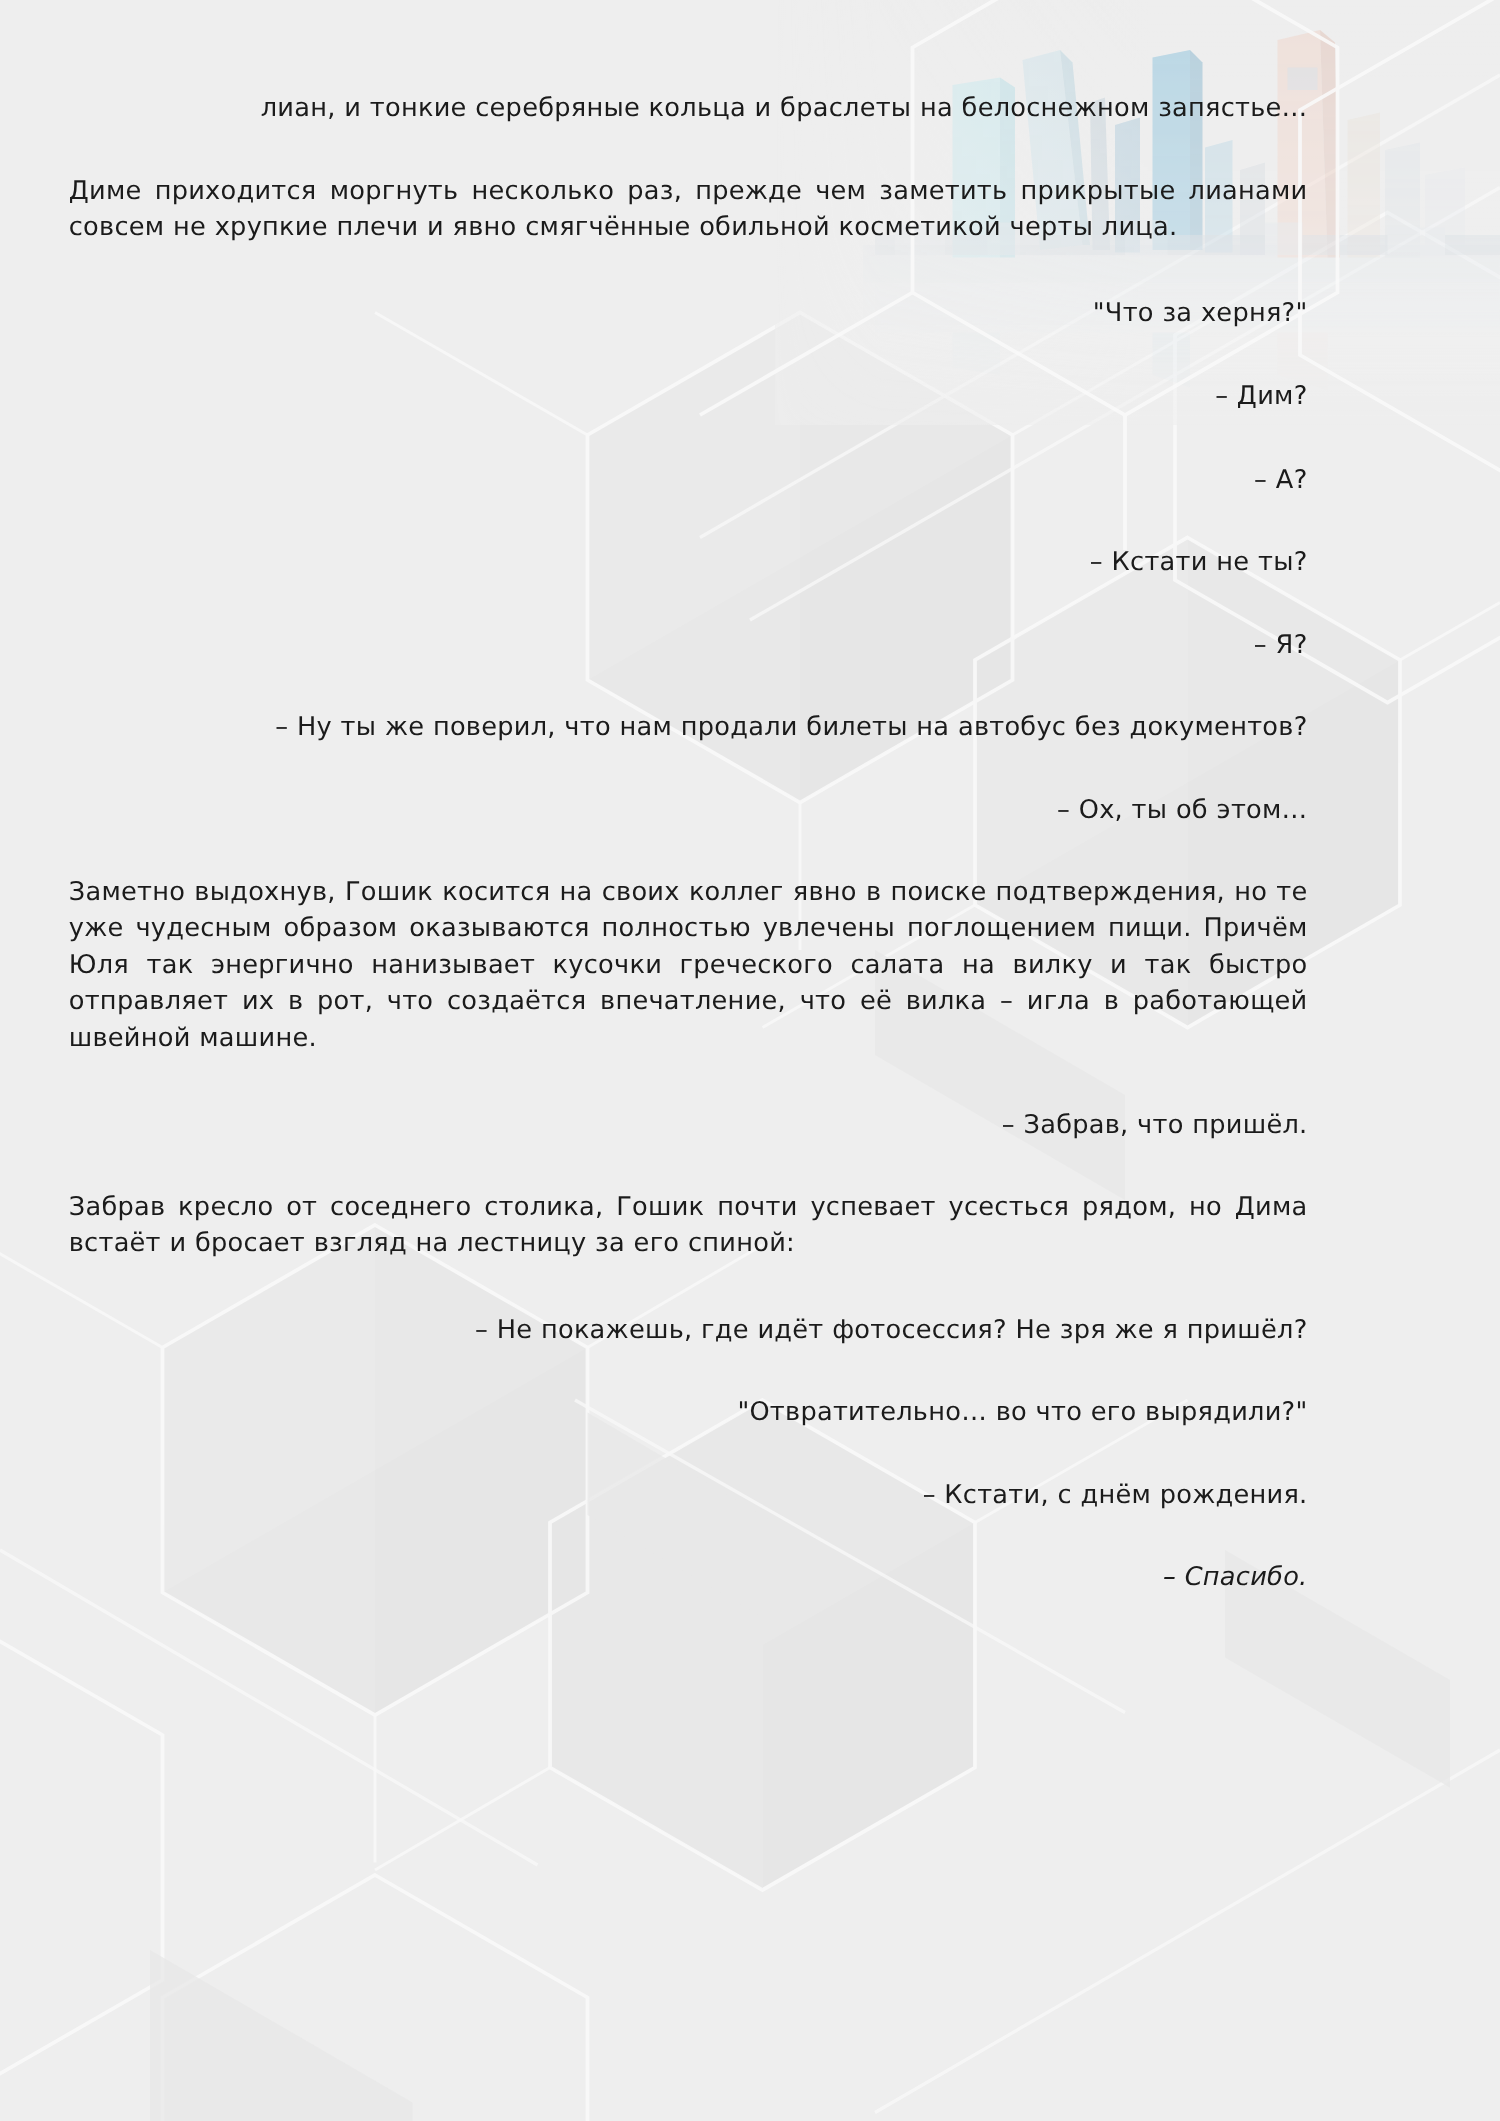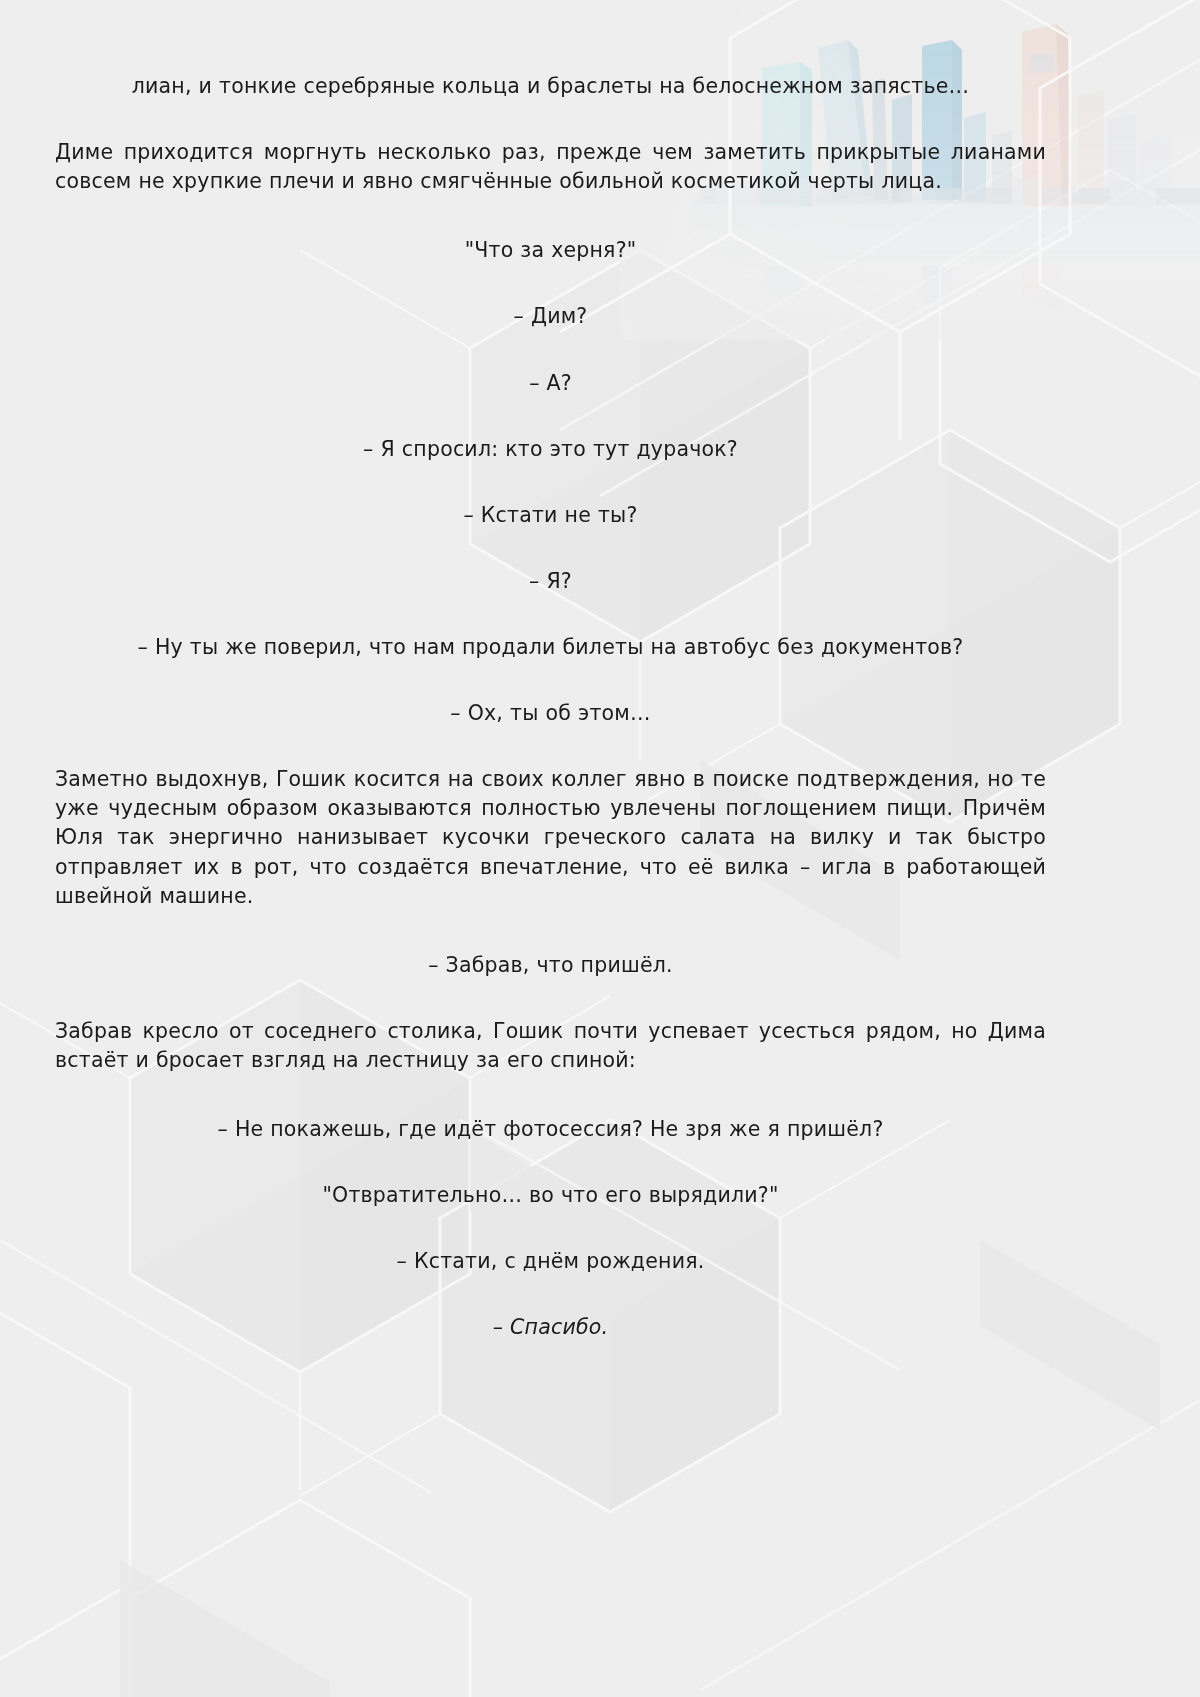--- a/index.html
+++ b/index.html
@@ -48,21 +48,21 @@
     letter-spacing: 0.01em;
     word-spacing: 0.01em;
   }
   .para:last-child { margin-bottom: 0; font-style: italic; }
 
   .para.justify {
     text-align: justify;
     text-justify: inter-word;
   }
   .para.left {
-    text-align: center;
+    text-align: right;
   }
   
   .para.block-gap { margin-bottom: 40px; }
 </style>
 </head>
 <body>
 
 <svg id="bg-layer" viewBox="0 0 1200 1697" xmlns="http://www.w3.org/2000/svg" aria-hidden="true">
   <defs>
     <linearGradient id="skyFade" x1="0" y1="0" x2="0" y2="1">
@@ -207,21 +207,20 @@
 </svg>
 
 <div id="page">
   <article id="article">
 
     <p class="para left">лиан, и тонкие серебряные кольца и браслеты на белоснежном запястье…</p>
     <p class="para justify block-gap">Диме приходится моргнуть несколько раз, прежде чем заметить прикрытые лианами совсем не хрупкие плечи и явно смягчённые обильной косметикой черты лица.</p>
     <p class="para left">"Что за херня?"</p>
     <p class="para left">– Дим?</p>
     <p class="para left">– А?</p>
-    <p class="para left">– Я спросил: кто это тут дурачок?</p>
     <p class="para left">– Кстати не ты?</p>
     <p class="para left">– Я?</p>
     <p class="para left">– Ну ты же поверил, что нам продали билеты на автобус без документов?</p>
     <p class="para left">– Ох, ты об этом…</p>
     <p class="para justify block-gap">Заметно выдохнув, Гошик косится на своих коллег явно в поиске подтверждения, но те уже чудесным образом оказываются полностью увлечены поглощением пищи. Причём Юля так энергично нанизывает кусочки греческого салата на вилку и так быстро отправляет их в рот, что создаётся впечатление, что её вилка – игла в работающей швейной машине.</p>
     <p class="para left">– Забрав, что пришёл.</p>
     <p class="para justify block-gap">Забрав кресло от соседнего столика, Гошик почти успевает усесться рядом, но Дима встаёт и бросает взгляд на лестницу за его спиной:</p>
     <p class="para left">– Не покажешь, где идёт фотосессия? Не зря же я пришёл?</p>
     <p class="para left">"Отвратительно… во что его вырядили?"</p>
     <p class="para left">– Кстати, с днём рождения.</p>

